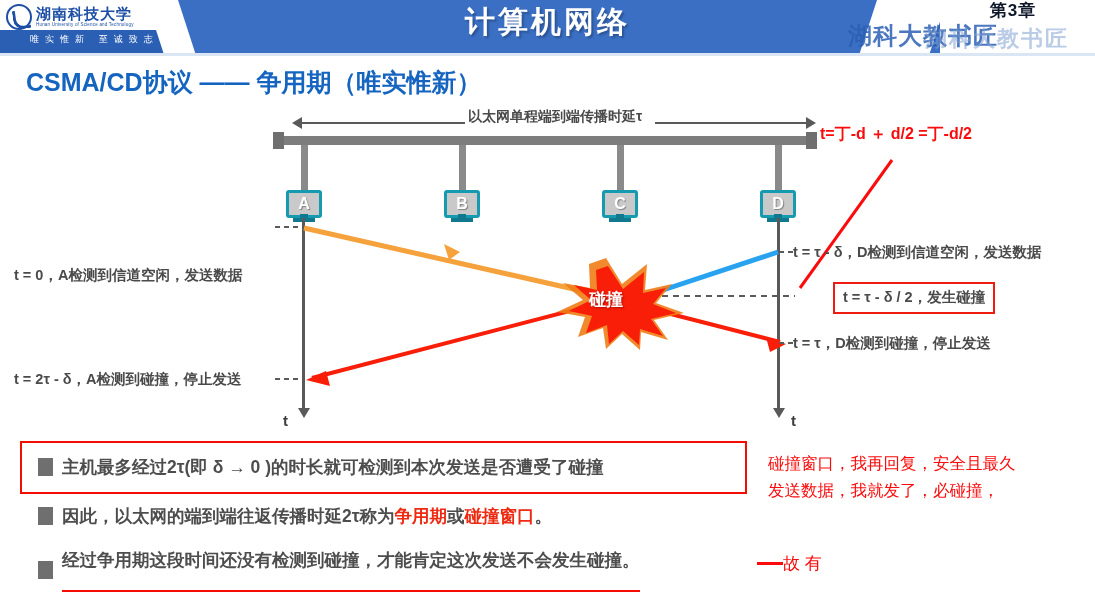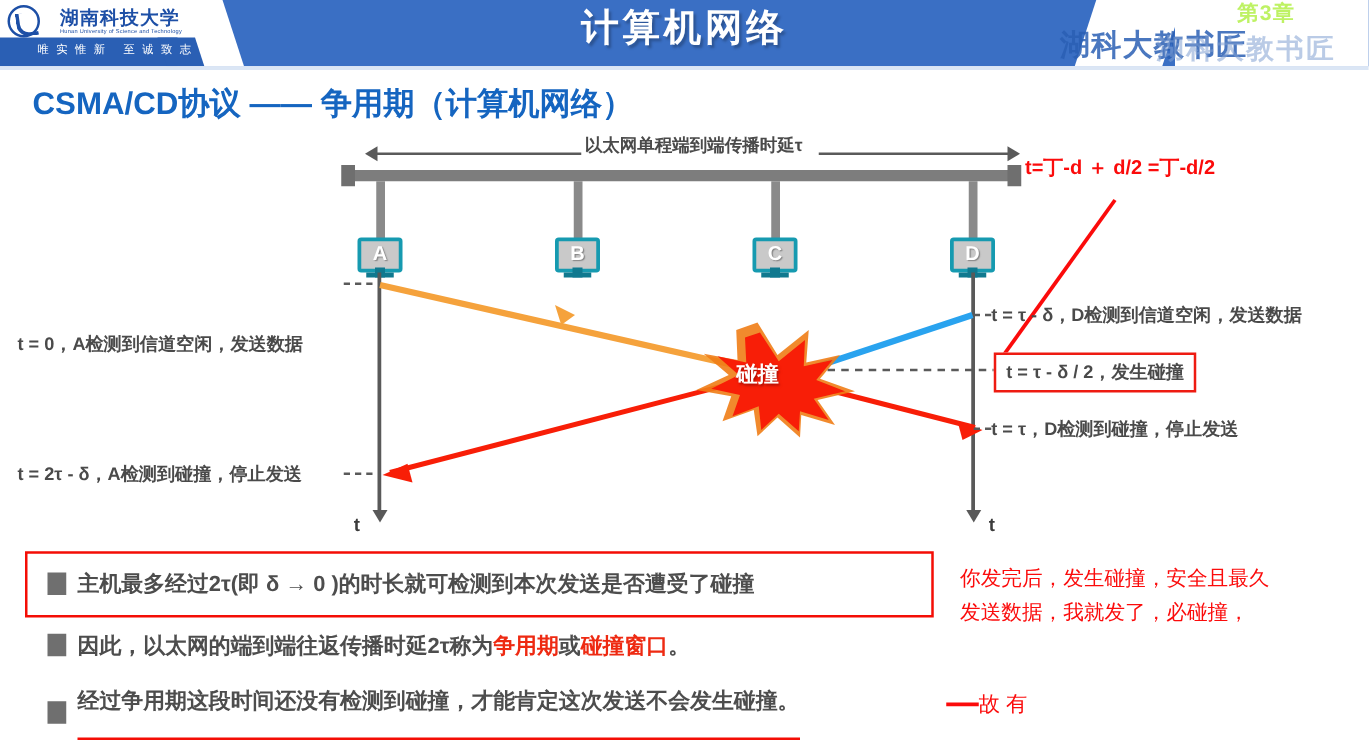--- a/index.html
+++ b/index.html
@@ -29,21 +29,21 @@
   .hdr-left-band {
     position: absolute; left: 0; top: 30px; width: 142px; height: 23px;
     background: #2a5fb4;
   }
   .hdr-left-band-slant {
     position: absolute; left: 126px; top: 30px; width: 30px; height: 23px;
     background: #2a5fb4; transform: skewX(18deg); transform-origin: top left;
   }
   .logo-wrap {
     position: absolute; left: 6px; top: 2px; width: 140px; height: 30px;
-    display: flex; align-items: center; gap: 16px;
+    display: flex; align-items: center; gap: 4px;
   }
   .logo-seal {
     width: 26px; height: 26px; border-radius: 50%;
     border: 2px solid #1d4fa6; position: relative; flex: 0 0 auto;
     background: #ffffff;
   }
   .logo-seal::after {
     content: ""; position: absolute; left: 5px; top: 4px;
     width: 14px; height: 16px;
     border-left: 3px solid #1d4fa6; border-bottom: 3px solid #1d4fa6;
@@ -72,21 +72,21 @@
   .hdr-right-white {
     position: absolute; right: 0; top: 0; width: 155px; height: 53px;
     background: #ffffff;
   }
   .hdr-right-slant {
     position: absolute; right: 148px; top: 0; width: 70px; height: 53px;
     background: #ffffff; transform: skewX(-18deg); transform-origin: top right;
   }
   .hdr-chapter {
     position: absolute; right: 12px; top: 0px; width: 140px;
-    text-align: center; color: #bef264; font-weight: bold; font-size: 17px;
+    text-align: center; color: #0f172a; font-weight: bold; font-size: 17px;
     line-height: 21px; letter-spacing: 1px;
   }
   .hdr-chapter-sub {
     position: absolute; right: 12px; top: 22px; width: 140px;
     text-align: center; color: #2a5fb4; font-weight: bold; font-size: 19px;
     line-height: 24px; letter-spacing: 1px;
   }
   .watermark {
     position: absolute; left: 848px; top: 20px;
     color: rgba(42,95,180,.85); font-size: 24px; font-weight: bold;
@@ -158,20 +158,21 @@
   }
 
   .lbl {
     position: absolute; font-size: 14.5px; font-weight: bold; color: #4a4a4a;
     white-space: nowrap;
   }
   .lbl-box {
     position: absolute; border: 2.5px solid #ee1b11; padding: 4px 8px 5px 8px;
     white-space: nowrap; font-size: 14.5px; font-weight: bold; color: #4a4a4a;
     background: #ffffff;
+    margin-left: 38px;
   }
   .red-formula {
     position: absolute; color: #fb0b0b; font-weight: bold; font-size: 16px;
     white-space: nowrap;
   }
   .burst-label {
     position: absolute; left: 560px; top: 288px; width: 92px; text-align: center;
     color: #ffffff; font-weight: bold; font-size: 17px; z-index: 6;
     text-shadow: 1px 1px 2px rgba(120,0,0,.6);
   }
@@ -232,21 +233,21 @@
     <div class="motto">唯实惟新 至诚致志</div>
 
     <div class="hdr-right-slant"></div>
     <div class="hdr-right-white"></div>
     <div class="hdr-chapter">第3章</div>
     <div class="watermark">湖科大教书匠</div>
     <div class="watermark-ghost">湖科大教书匠</div>
   </div>
   <div class="hdr-underline"></div>
 
-  <div class="slide-title">CSMA/CD协议 —— 争用期（计算机网络）</div>
+  <div class="slide-title">CSMA/CD协议 —— 争用期（唯实惟新）</div>
 
   <div class="bus-label">以太网单程端到端传播时延τ</div>
 
   <div class="bus-arrow-line" style="left:300px; width:165px;"></div>
   <div class="bus-arrow-head" style="left:292px; border-right:10px solid #5a5a5a;"></div>
   <div class="bus-arrow-line" style="left:655px; width:155px;"></div>
   <div class="bus-arrow-head" style="left:806px; border-left:10px solid #5a5a5a;"></div>
 
   <div class="bus-bar"></div>
   <div class="bus-cap" style="left:273px;"></div>
@@ -341,19 +342,19 @@
     <span class="bullet-sq"></span>
     <span class="bullet-txt"><span>因此，以太网的端到端往返传播时延2τ称为</span><span class="hl-red">争用期</span><span>或</span><span class="hl-red">碰撞窗口</span><span>。</span></span>
   </div>
 
   <div class="bullet-row" style="left:38px; top:548px;">
     <span class="bullet-sq"></span>
     <span class="bullet-txt underline-red">经过争用期这段时间还没有检测到碰撞，才能肯定这次发送不会发生碰撞。</span>
   </div>
 
   <div class="note-red" style="left:768px; top:450px;">
-    <div>你发完后，发生碰撞，安全且最久</div>
+    <div>碰撞窗口，我再回复，安全且最久</div>
     <div>发送数据，我就发了，必碰撞，</div>
   </div>
   <div class="note-dash"></div>
   <div class="note-guhave">故  有</div>
 
 </div>
 
 </body></html>

